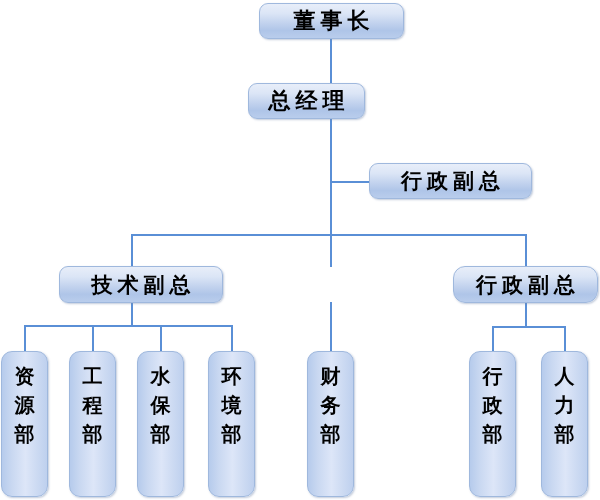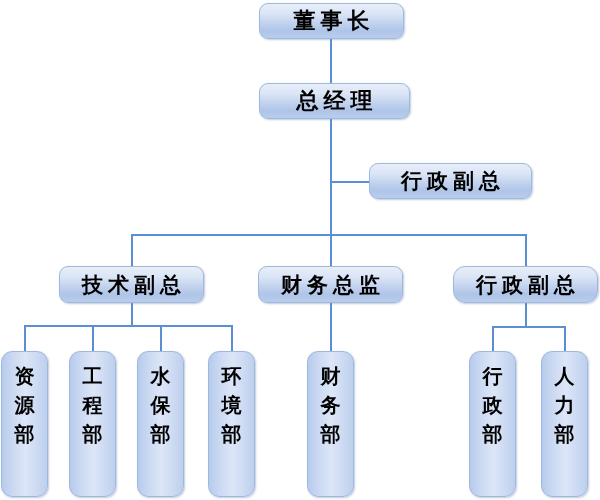--- a/index.html
+++ b/index.html
@@ -101,35 +101,32 @@
 
   <div class="line v" style="left:525px; top:302px; height:25px;"></div>
   <div class="line h" style="left:492px; top:326px; width:74px;"></div>
   <div class="line v" style="left:492px; top:326px; height:25px;"></div>
   <div class="line v" style="left:564px; top:326px; height:25px;"></div>
 
   <div class="node horiz root" style="left:259px; top:3px; width:145px; height:36px;">
     <span>董事长</span>
   </div>
 
-  <div class="node horiz gm" style="left:259px; top:83px; width:151px; height:36px;">
+  <div class="node horiz gm" style="left:248px; top:83px; width:117px; height:36px;">
     <span>总经理</span>
   </div>
 
   <div class="node horiz" style="left:369px; top:163px; width:163px; height:36px;">
     <span>行政副总</span>
   </div>
 
-  <div class="node horiz" style="left:59px; top:266px; width:145px; height:37px;">
+  <div class="node horiz" style="left:59px; top:266px; width:164px; height:37px;">
     <span>技术副总</span>
   </div>
 
-  <div class="node horiz" style="left:258px; top:266px; width:145px; height:37px;">
-    <span>财务总监</span>
-  </div>
 
   <div class="node horiz" style="left:453px; top:266px; width:145px; height:37px;border-radius:12px;">
     <span>行政副总</span>
   </div>
 
   <div class="node vert" style="left:1px; top:351px; width:47px; height:146px;">
     <span class="ch">资</span>
     <span class="ch">源</span>
     <span class="ch">部</span>
   </div>

